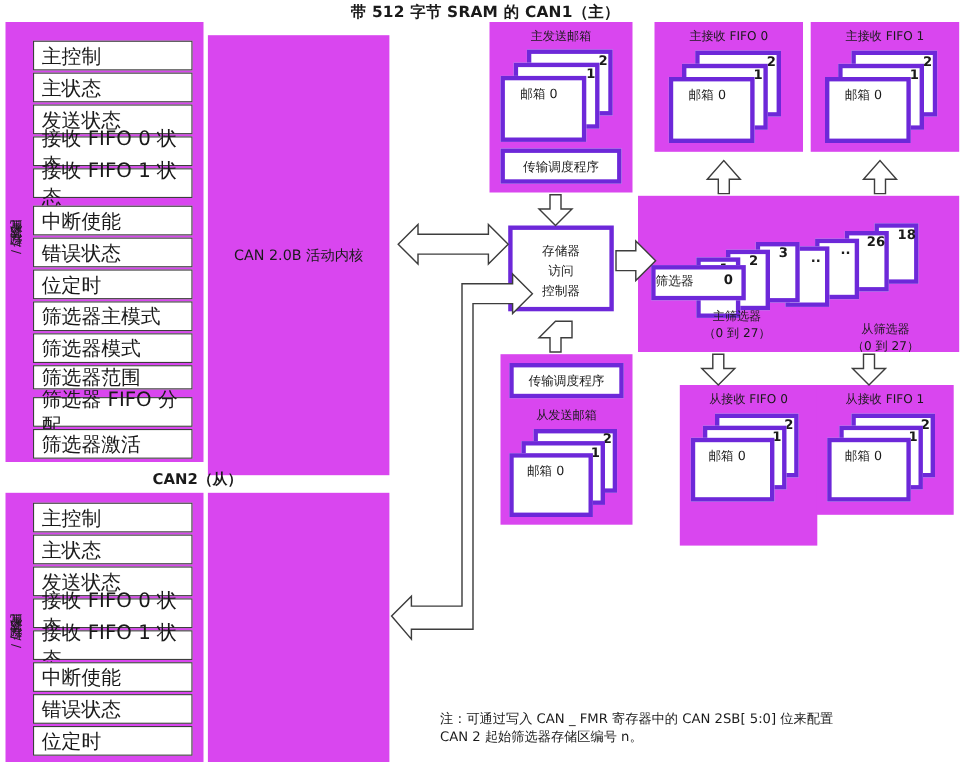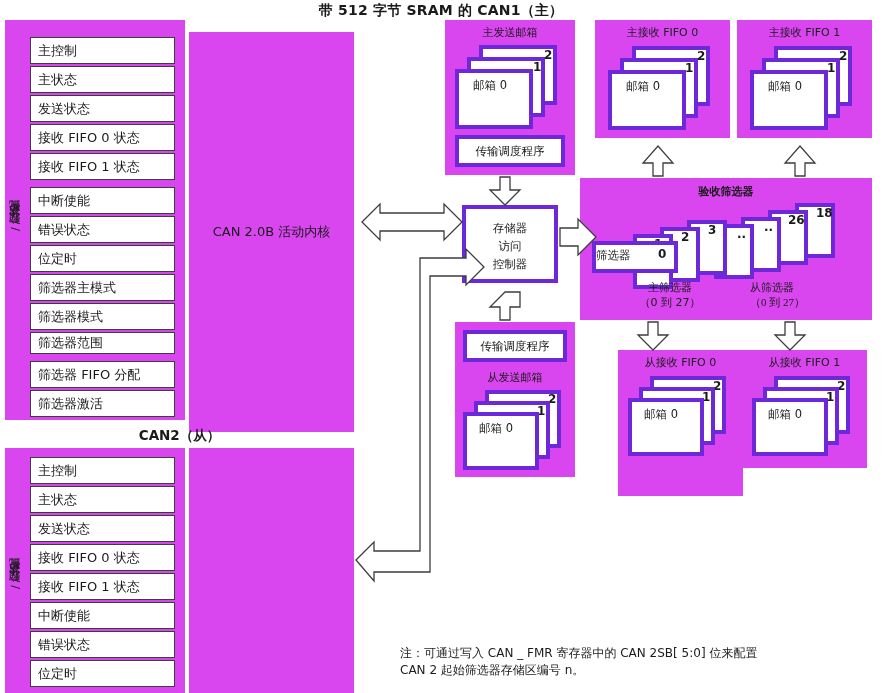--- a/index.html
+++ b/index.html
@@ -13,21 +13,21 @@
   .white{background:#ffffff;}
   .bd{border:4px solid #6d28d9;}
   .ctr{display:flex;align-items:center;justify-content:center;text-align:center;}
   .title{
     font-size:14px;font-weight:bold;letter-spacing:.2px;
     width:100%;text-align:center;
   }
   .panel-title{font-size:11px;text-align:center;width:100%;}
   .panel-title-b{font-size:11px;font-weight:bold;text-align:center;width:100%;}
   .reg{
-    font-size:13px;background:#fff;border:1px solid #3d3d3d;
+    font-size:18px;background:#fff;border:1px solid #3d3d3d;
     display:flex;align-items:center;padding-left:7px;
   }
   .vlabel{
     font-size:11px;writing-mode:vertical-rl;transform:rotate(180deg);
     display:flex;align-items:center;justify-content:center;
     letter-spacing:1px;
   }
   .corebox{font-size:13px;}
   .sheet-num{position:absolute;font-size:12px;font-weight:600;}
   .mb0-label{position:absolute;font-size:11.5px;}
@@ -134,21 +134,20 @@
   <div class="panel-title abs" style="left:0;top:5px;">主接收 FIFO 1</div>
   <div class="abs white bd" style="left:37px;top:26px;width:78px;height:60px;"></div>
   <span class="sheet-num" style="left:102px;top:29px;">2</span>
   <div class="abs white bd" style="left:25px;top:38px;width:78px;height:60px;"></div>
   <span class="sheet-num" style="left:90px;top:41px;">1</span>
   <div class="abs white bd" style="left:13px;top:50px;width:78px;height:60px;"></div>
   <span class="mb0-label" style="left:31px;top:59px;">邮箱 0</span>
 </div>
 
 <div class="abs gray" style="left:580px;top:178px;width:292px;height:142px;">
-  <div class="panel-title-b abs" style="left:0;top:6px;">验收筛选器</div>
 
   <div class="abs white bd" style="left:215px;top:25px;width:40px;height:55px;"></div>
   <span class="filt-num" style="left:236px;top:28px;">18</span>
 
   <div class="abs white bd" style="left:188px;top:32px;width:40px;height:55px;"></div>
   <span class="filt-num" style="left:208px;top:35px;">26</span>
 
   <div class="abs white bd" style="left:161px;top:39px;width:40px;height:55px;"></div>
   <span class="filt-num" style="left:184px;top:42px;">..</span>
 
@@ -165,21 +164,21 @@
   <span class="filt-num" style="left:74px;top:59px;">1</span>
 
   <div class="abs white bd" style="left:12px;top:63px;width:86px;height:32px;"></div>
   <span class="mb0-label" style="left:16px;top:70px;">筛选器</span>
   <span class="filt-num" style="left:78px;top:69px;">0</span>
 
   <div class="abs" style="left:35px;top:102px;width:110px;text-align:center;font-size:11px;line-height:1.4;">
     <div>主筛选器</div>
     <div>（0 到 27）</div>
   </div>
-  <div class="abs" style="left:170px;top:102px;width:110px;text-align:left;font-size:11px;line-height:1.4;font-family:Liberation Serif, serif;">
+  <div class="abs" style="left:170px;top:114px;width:110px;text-align:center;font-size:11px;line-height:1.4;">
     <div>从筛选器</div>
     <div>（0 到 27）</div>
   </div>
 </div>
 
 <div class="abs gray" style="left:618px;top:350px;width:125px;height:146px;">
   <div class="panel-title abs" style="left:0;top:5px;">从接收 FIFO 0</div>
   <div class="abs white bd" style="left:32px;top:26px;width:76px;height:58px;"></div>
   <span class="sheet-num" style="left:95px;top:29px;">2</span>
   <div class="abs white bd" style="left:21px;top:37px;width:76px;height:58px;"></div>

